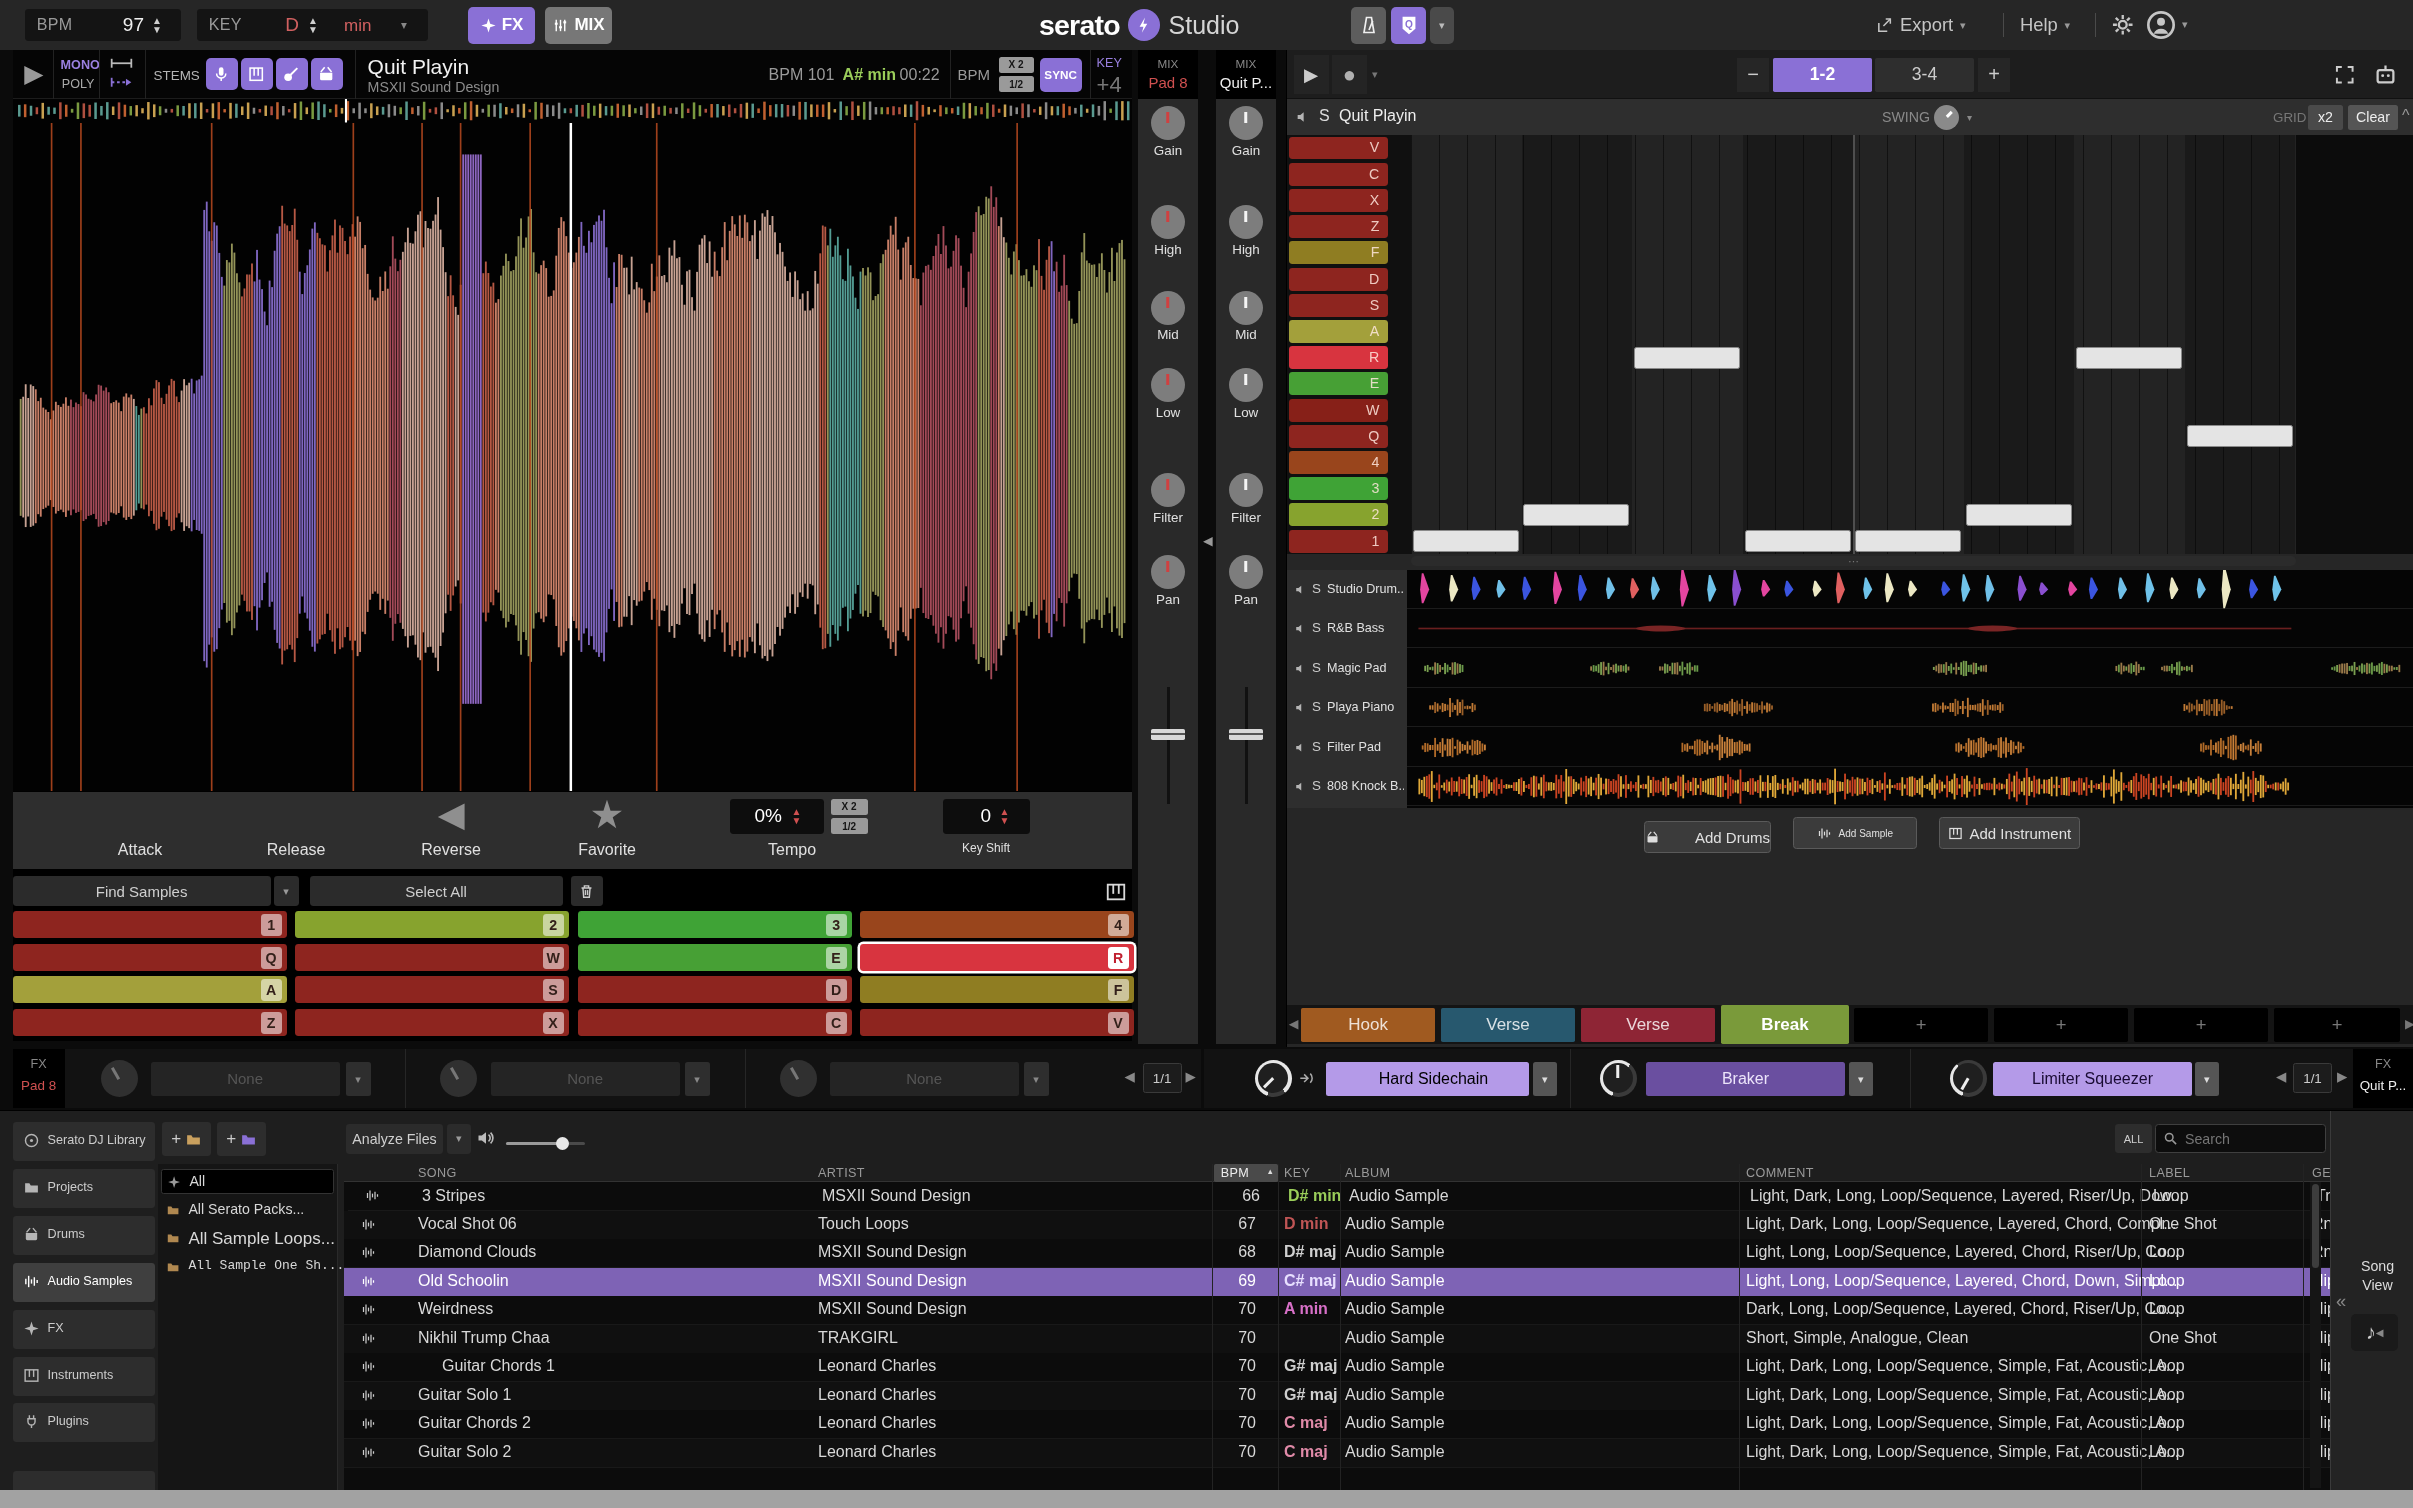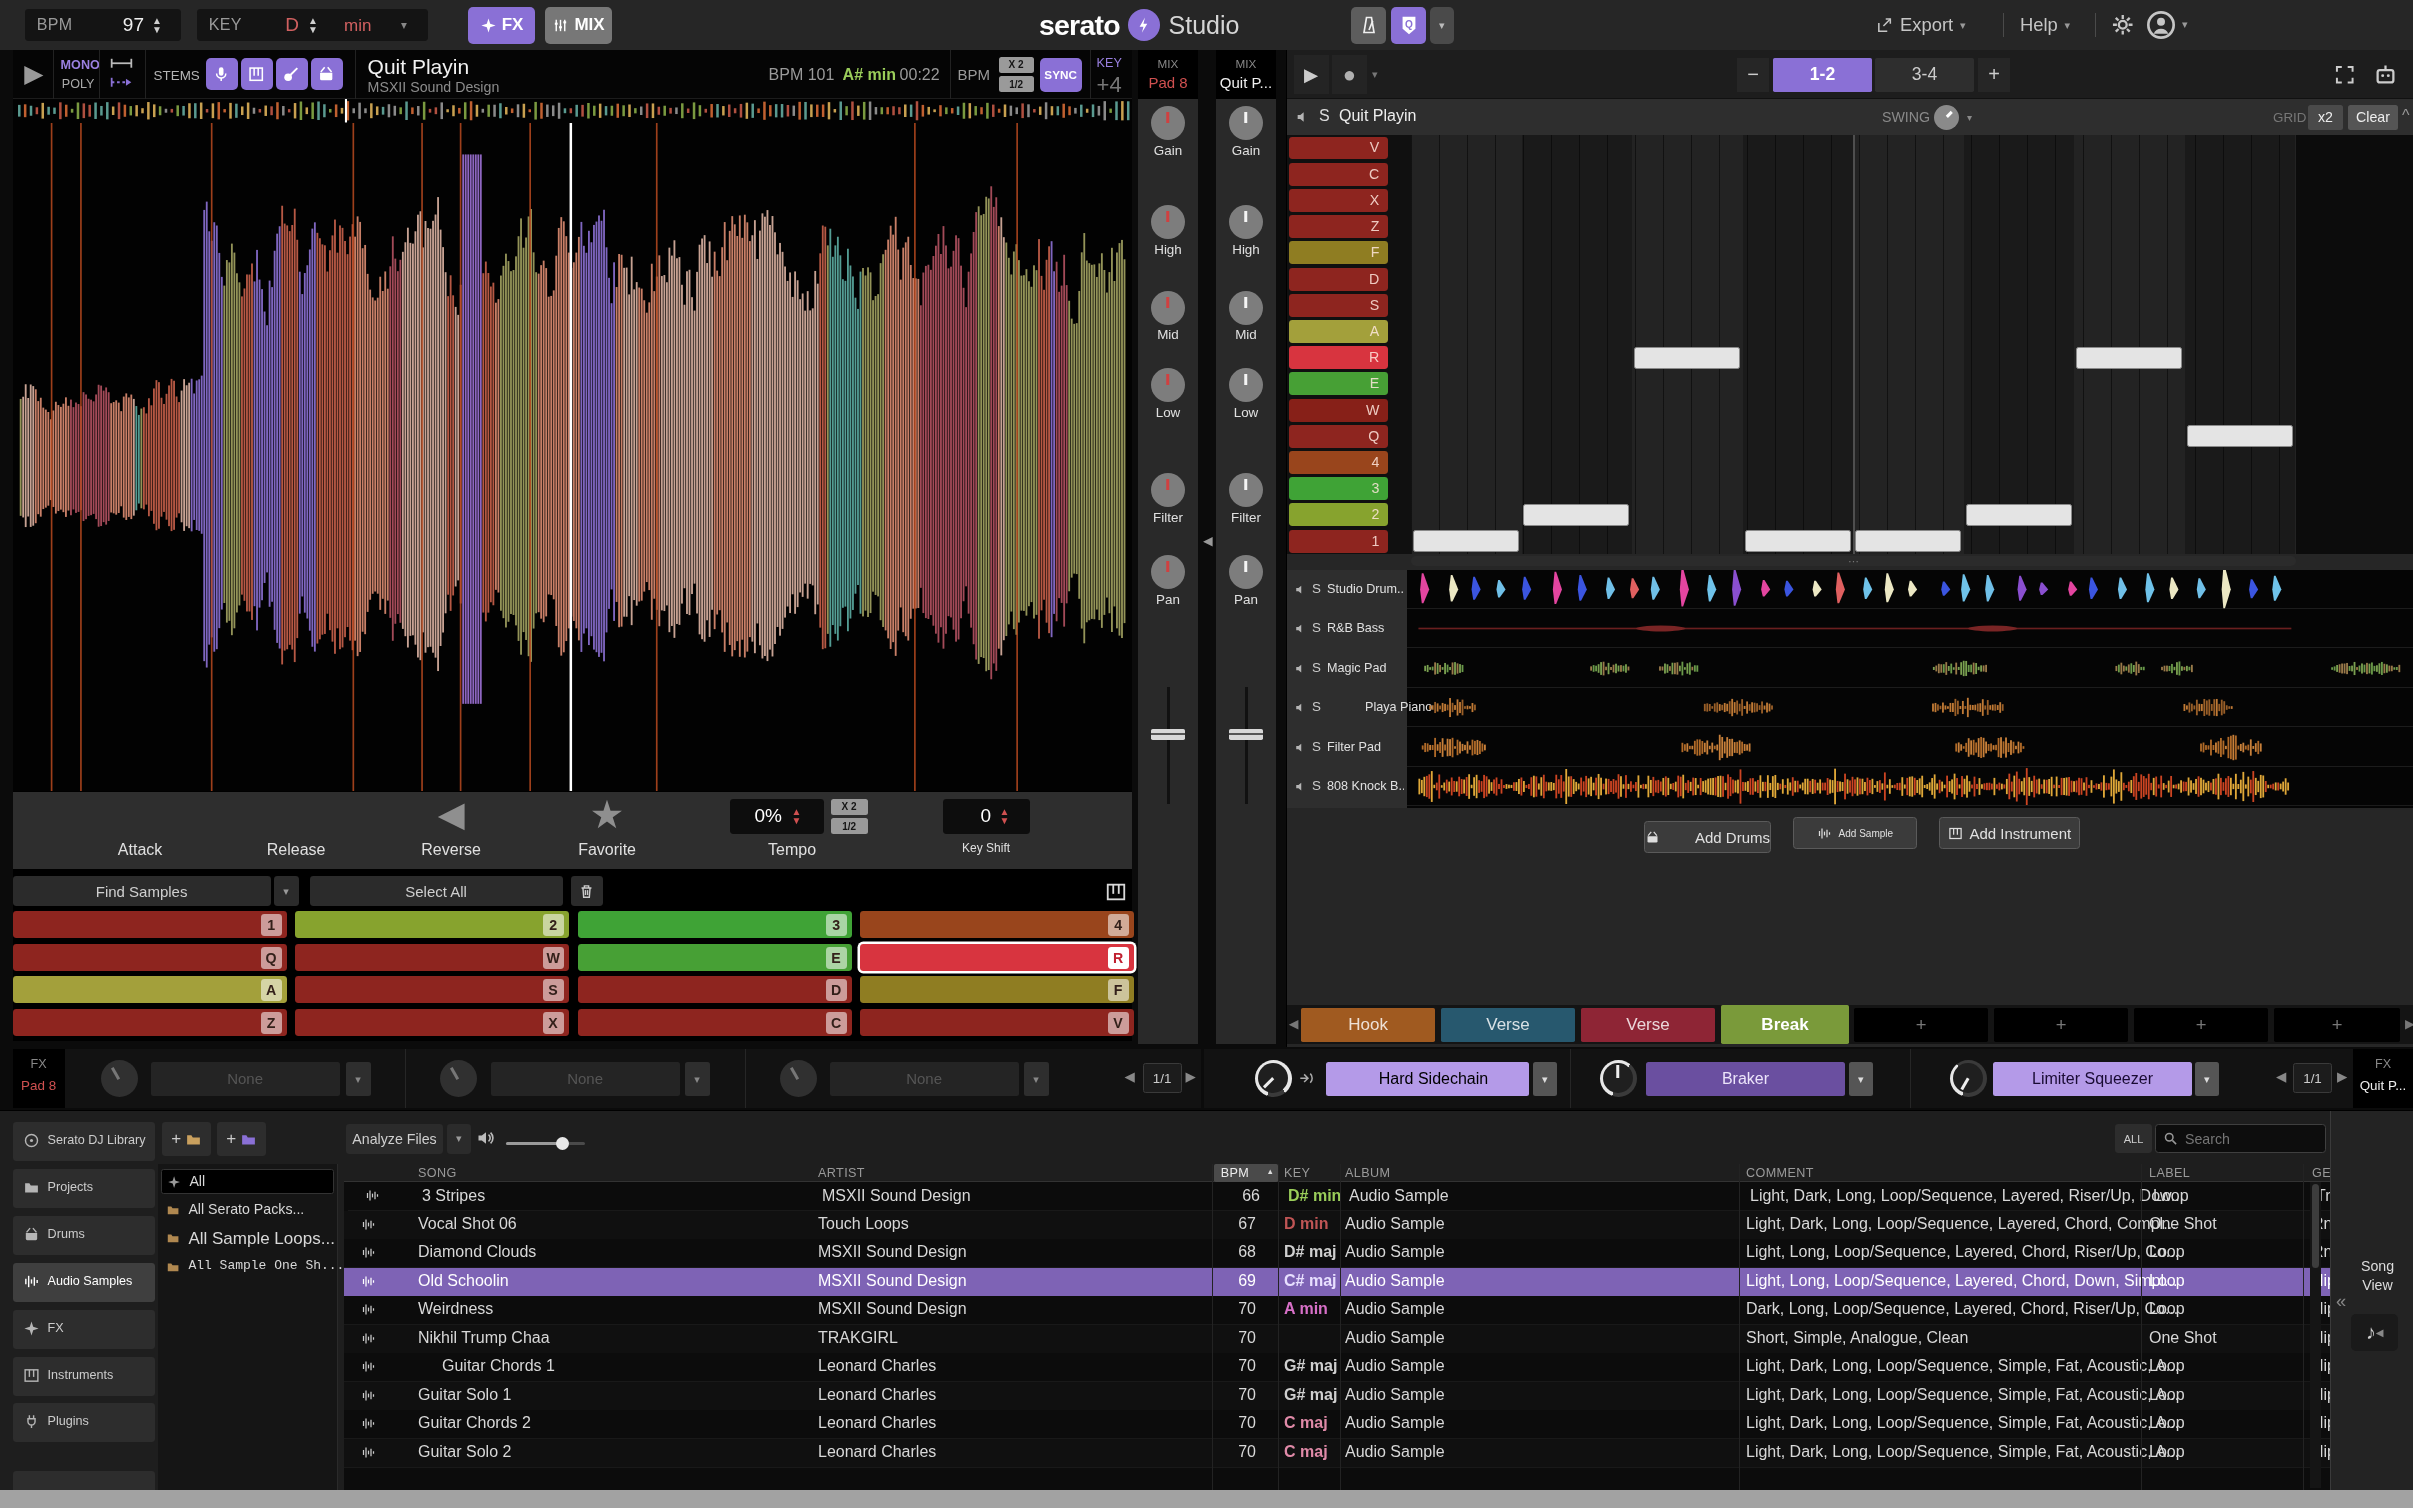--- a/index.html
+++ b/index.html
@@ -1301,21 +1301,21 @@
             </svg></div>
         </div>
         <div style="position: absolute; left: 0px; top: 118px; width: 1127px; height: 39px; border-bottom: 0.8px solid rgb(28, 28, 28);">
           <div style="position: absolute; left: 0px; top: 0px; width: 120px; height: 39px; background: rgb(46, 46, 46);">
             <div style="position: absolute; left: 6.7px; top: 12.6px;">
               <svg width="13.4" height="13.4" viewBox="0 0 24 24" style="display:block">
                 <path d="M4 9v6h4l5 4V5L8 9z" fill="#b5b5b5"></path>
               </svg>
             </div>
             <div style="position: absolute; left: 25px; top: 11px; font-size: 13.4px; color: rgb(204, 204, 204);">S</div>
-            <div style="position: absolute; left: 40px; top: 11.7px; font-size: 12.6px; color: rgb(224, 224, 224); white-space: nowrap; overflow: hidden; width: 77px; margin-left: 38px;">Playa Piano</div>
+            <div style="position: absolute; left: 40px; top: 11.7px; font-size: 12.6px; color: rgb(224, 224, 224); white-space: nowrap; overflow: hidden; width: 77px;">Playa Piano</div>
           </div>
           <div style="position: absolute; left: 120px; top: 0px; width: 1007px; height: 39px;"><svg width="1007" height="39" viewBox="0 0 1202 47">
               <rect x="21" y="20.9" width="2.2" height="5.1" fill="#c07a35"></rect>
               <rect x="24" y="20.8" width="2.2" height="5.4" fill="#c07a35"></rect>
               <rect x="27" y="16.8" width="2.2" height="13.4" fill="#9a5f28"></rect>
               <rect x="30" y="18.5" width="2.2" height="9.9" fill="#c07a35"></rect>
               <rect x="33" y="21.2" width="2.2" height="4.5" fill="#9a5f28"></rect>
               <rect x="36" y="18.0" width="2.2" height="11.0" fill="#c07a35"></rect>
               <rect x="39" y="19.1" width="2.2" height="8.7" fill="#c07a35"></rect>
               <rect x="42" y="20.0" width="2.2" height="6.9" fill="#9a5f28"></rect>

